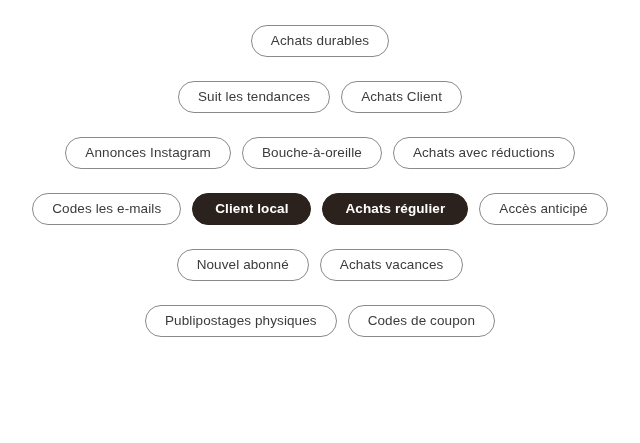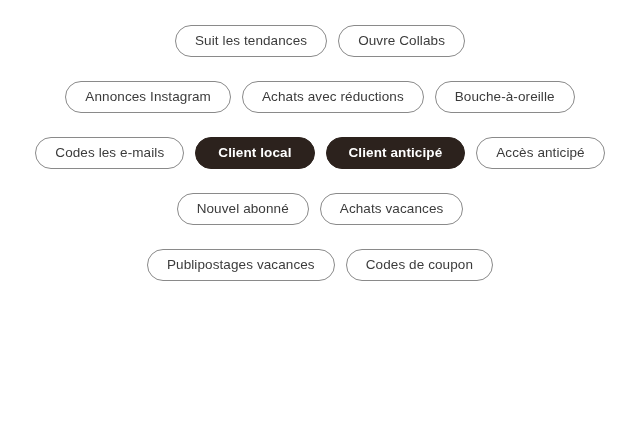--- a/index.html
+++ b/index.html
@@ -58,35 +58,38 @@
     color: #ffffff;
     padding: 0 22px;
     font-weight: 600;
   }
 </style>
 </head>
 <body>
 
 <div id="tag-cloud">
     <div class="tag-row">
+      <div class="tag-pill">Achats durables</div>
+    </div>
+    <div class="tag-row">
       <div class="tag-pill">Suit les tendances</div>
-      <div class="tag-pill">Ouvre Collabs</div>
+      <div class="tag-pill">Achats Client</div>
     </div>
     <div class="tag-row">
       <div class="tag-pill">Annonces Instagram</div>
+      <div class="tag-pill">Bouche-à-oreille</div>
       <div class="tag-pill">Achats avec réductions</div>
-      <div class="tag-pill">Bouche-à-oreille</div>
     </div>
     <div class="tag-row">
       <div class="tag-pill">Codes les e-mails</div>
       <div class="tag-pill selected">Client local</div>
-      <div class="tag-pill selected">Client anticipé</div>
+      <div class="tag-pill selected">Achats régulier</div>
       <div class="tag-pill">Accès anticipé</div>
     </div>
     <div class="tag-row">
       <div class="tag-pill">Nouvel abonné</div>
       <div class="tag-pill">Achats vacances</div>
     </div>
     <div class="tag-row">
-      <div class="tag-pill">Publipostages vacances</div>
+      <div class="tag-pill">Publipostages physiques</div>
       <div class="tag-pill">Codes de coupon</div>
     </div>
   </div>
 
 </body></html>

